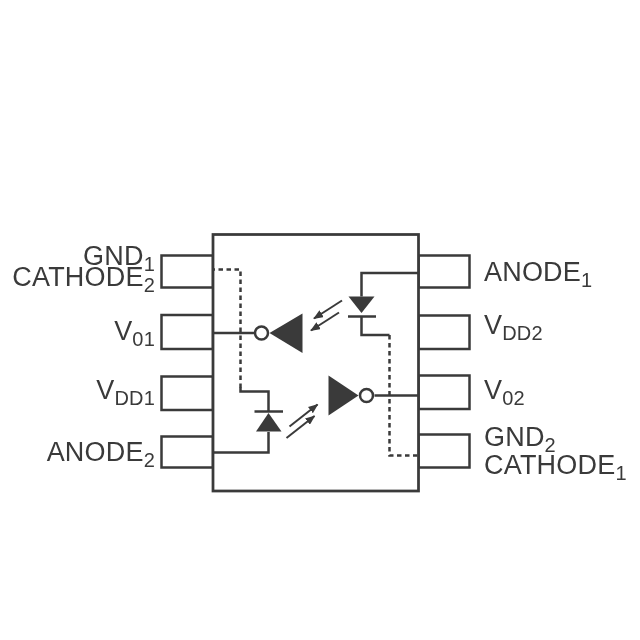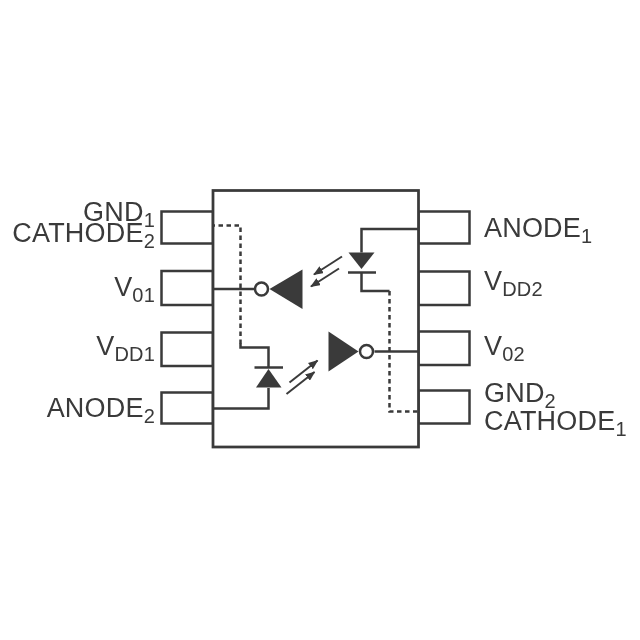--- a/index.html
+++ b/index.html
@@ -2,21 +2,21 @@
 <html style="--line: #3a3a3a; --background: #ffffff;"><head>
 <meta charset="utf-8">
 <style>
   :root { --line:#3a3a3a; --background:#ffffff; }
   html,body{margin:0;padding:0;}
   body{
     width:640px;height:640px;
     background:var(--background,#fff);
     font-family:"Liberation Sans", sans-serif;
   }
-  .page{position:relative;width:640px;height:476px;overflow:hidden;}
+  .page{position:relative;width:640px;height:476px;overflow:hidden;margin-top:44px;}
   svg{display:block;}
   .wire{stroke:var(--line);stroke-width:2.5;fill:none;stroke-linejoin:miter;stroke-linecap:butt;}
   .dash{stroke-dasharray:4.5 3.5;}
   .box{fill:#ffffff;stroke:var(--line);stroke-width:2.5;}
   .solid{fill:var(--line);stroke:none;}
   .bubble{fill:#ffffff;stroke:var(--line);stroke-width:2.5;}
   .arrow{stroke:var(--line);stroke-width:2;fill:none;}
   .lbl{font-family:"Liberation Sans", sans-serif;font-size:27px;fill:var(--line);letter-spacing:0.2px;}
   .sub{font-size:20px;}
 </style>

